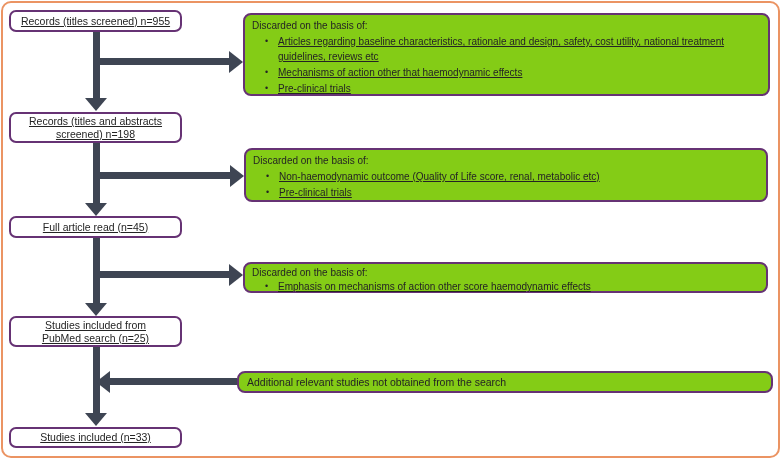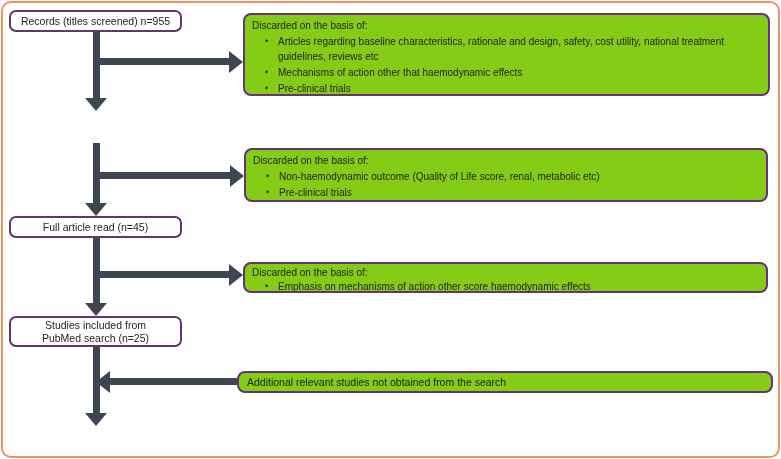--- a/index.html
+++ b/index.html
@@ -27,20 +27,21 @@
     box-sizing: border-box;
     background: #fff;
     border: 2px solid var(--purple, #663274);
     border-radius: 7px;
     display: flex;
     align-items: center;
     justify-content: center;
     text-align: center;
     font-size: 10.5px;
     line-height: 13px;
+    text-decoration: underline;
   }
   .lbox span { white-space: pre-line; }
   
   .rbox {
     position: absolute;
     box-sizing: border-box;
     background: #84cc16;
     border: 2px solid var(--purple, #663274);
     border-radius: 8px;
     font-size: 10px;
@@ -54,21 +55,21 @@
     padding: 0 8px;
     font-size: 10.5px;
   }
   .brow { display: flex; margin-top: 1px; }
   .brow .dot {
     flex: none;
     width: 13px;
     margin-left: 13px;
     font-size: 9px;
   }
-  .brow .btxt { flex: 1; }
+  .brow .btxt { flex: 1; text-decoration: underline; }
   
   .vline {
     position: absolute;
     left: 93px;
     width: 7px;
     background: var(--arrow, #3E4553);
   }
   .hline {
     position: absolute;
     height: 7px;
@@ -116,26 +117,33 @@
 
   <div class="hline" style="left:93px;top:271px;width:136px"></div>
   <div class="tri tri-right" style="left:229px;top:264px"></div>
 
   <div class="hline" style="left:110px;top:378px;width:127px"></div>
   <div class="tri tri-left" style="left:96px;top:371px"></div>
 
   <div class="lbox" style="top:10px;height:22px">
     <span>Records (titles screened) n=955</span>
   </div>
+  <div class="lbox" style="top:112px;height:31px">
+    <span>Records (titles and abstracts
+screened) n=198</span>
+  </div>
   <div class="lbox" style="top:216px;height:22px">
     <span>Full article read (n=45)</span>
   </div>
   <div class="lbox" style="top:316px;height:31px">
     <span>Studies included from
 PubMed search (n=25)</span>
+  </div>
+  <div class="lbox" style="top:427px;height:21px">
+    <span>Studies included (n=33)</span>
   </div>
 
   <div class="rbox" style="left:243px;top:13px;width:527px;height:83px">
     <div>Discarded on the basis of:</div>
     <div class="brow">
       <span class="dot">•</span>
       <span class="btxt">Articles regarding baseline characteristics, rationale and design, safety, cost utility, national treatment guidelines, reviews etc</span>
     </div>
     <div class="brow">
       <span class="dot">•</span>

